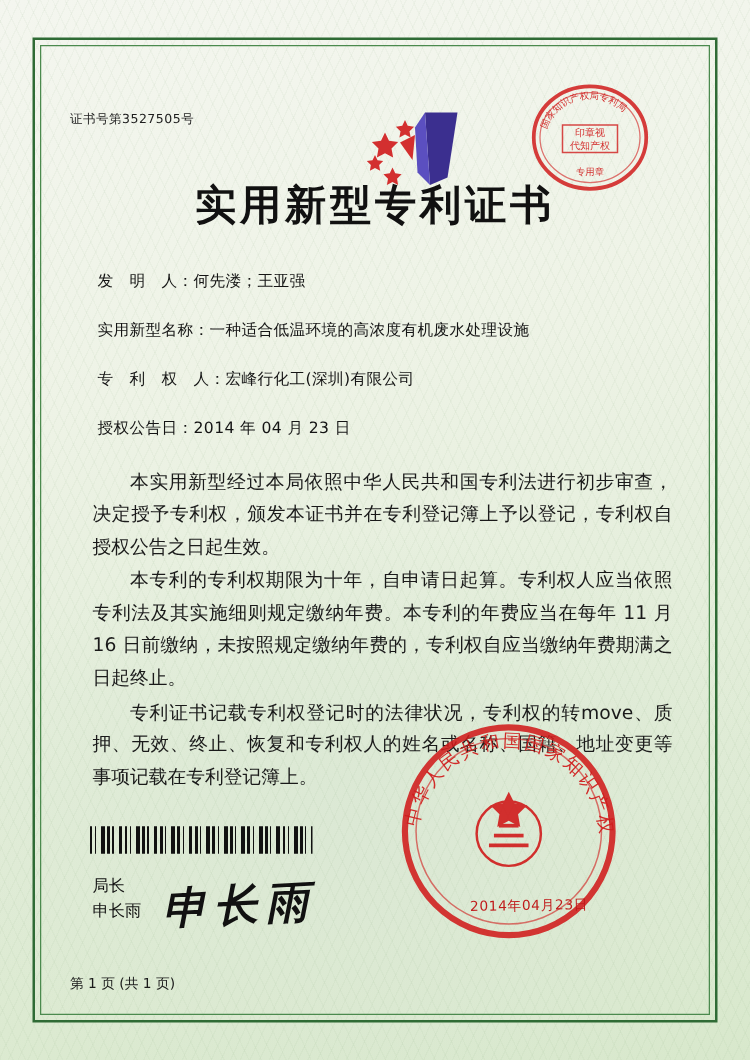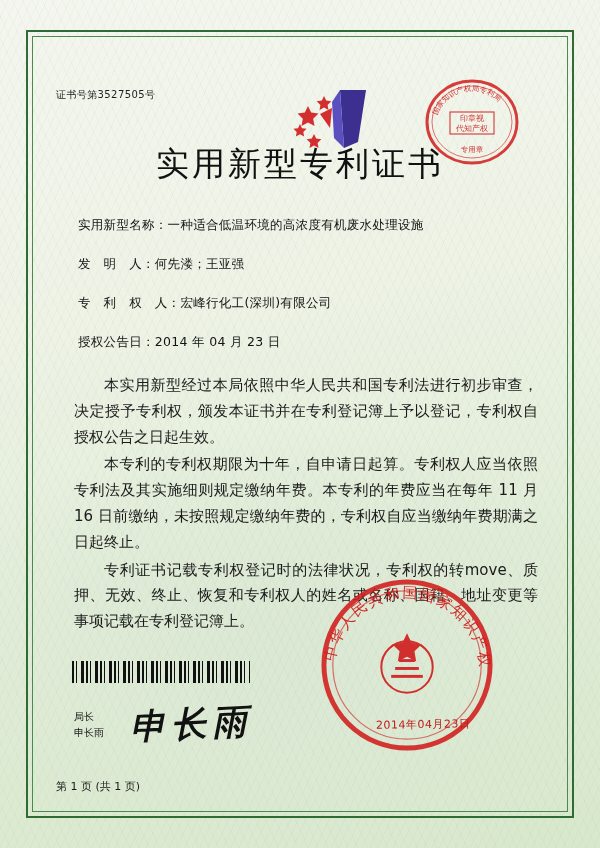--- a/index.html
+++ b/index.html
@@ -75,21 +75,21 @@
     position: absolute;
     left: 222px;
     top: 24px;
     width: 118px;
     height: 74px;
   }
 
   .title {
     text-align: center;
     font-family: "DejaVu Serif", "Liberation Serif", serif;
-    font-weight: normal;
+    font-weight: bold;
     font-size: 33px;
     letter-spacing: 3px;
     color: #111111;
     margin-top: 40px;
   }
 
   .fields {
     margin-top: 30px;
     padding-left: 22px;
   }
@@ -129,21 +129,21 @@
     background-image: repeating-linear-gradient(90deg,
       #111 0px, #111 2px, transparent 2px, transparent 4px,
       #111 4px, #111 5px, transparent 5px, transparent 9px,
       #111 9px, #111 12px, transparent 12px, transparent 14px);
   }
 
   .signature-block {
     position: absolute;
     left: 18px;
     bottom: 56px;
-    font-size: 10px;
+    font-size: 13px;
     color: #111;
     line-height: 1.55;
   }
   .handwriting {
     position: absolute;
     left: 74px;
     bottom: 48px;
     font-family: "DejaVu Serif", "Liberation Serif", serif;
     font-size: 35px;
     font-style: italic;
@@ -160,21 +160,21 @@
     right: 0;
     text-align: left;
     font-size: 11px;
     color: #1a1a1a;
   }
 
   
   .seal-top {
     position: absolute;
     right: 26px;
-    top: 12px;
+    top: 0;
     width: 96px;
     height: 96px;
   }
   .seal-main {
     position: absolute;
     right: 48px;
     bottom: 42px;
     width: 178px;
     height: 178px;
   }
@@ -226,24 +226,24 @@
         <path d="M46 12 l2.2 4.6 5.1 0.7 -3.7 3.6 0.9 5 -4.5-2.4 -4.5 2.4 0.9-5 -3.7-3.6 5.1-0.7 z" fill="#d32f2f"></path>
         <path d="M36 50 l2.2 4.6 5.1 0.7 -3.7 3.6 0.9 5 -4.5-2.4 -4.5 2.4 0.9-5 -3.7-3.6 5.1-0.7 z" fill="#d32f2f"></path>
         <path d="M22 40 l2 4.2 4.6 0.6 -3.3 3.2 0.8 4.5 -4.1-2.2 -4.1 2.2 0.8-4.5 -3.3-3.2 4.6-0.6 z" fill="#d32f2f"></path>
       </svg>
     </div>
 
     <div class="title">实用新型专利证书</div>
 
     <div class="fields">
       <div class="field-row">
+        <span class="field-label">发　明　人：</span><span class="field-value">何先溇；王亚强</span>
+      </div>
+      <div class="field-row">
         <span class="field-label">实用新型名称：</span><span class="field-value">一种适合低温环境的高浓度有机废水处理设施</span>
-      </div>
-      <div class="field-row">
-        <span class="field-label">发　明　人：</span><span class="field-value">何先溇；王亚强</span>
       </div>
       <div class="field-row">
         <span class="field-label">专　利　权　人：</span><span class="field-value">宏峰行化工(深圳)有限公司</span>
       </div>
       <div class="field-row">
         <span class="field-label">授权公告日：</span><span class="field-value">2014 年 04 月 23 日</span>
       </div>
     </div>
 
     <div class="body-text">

